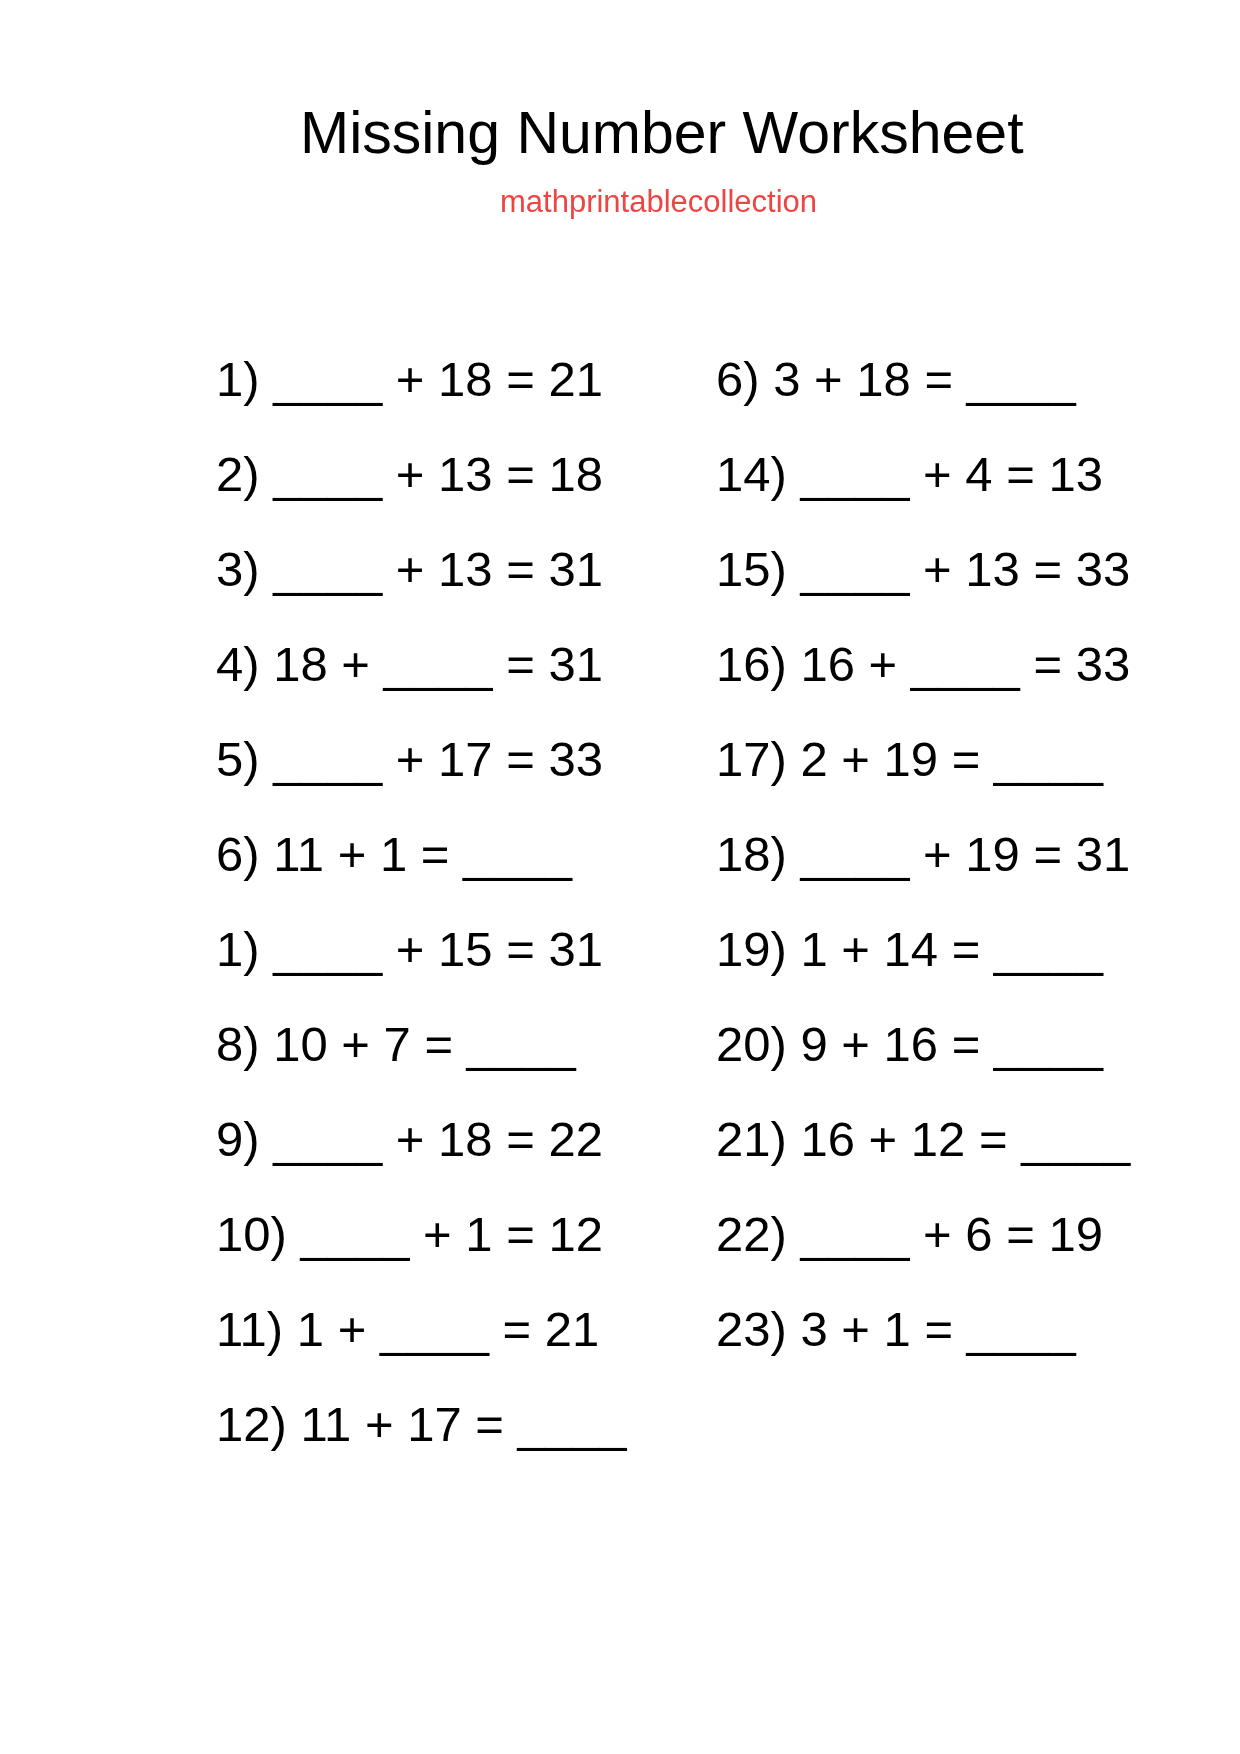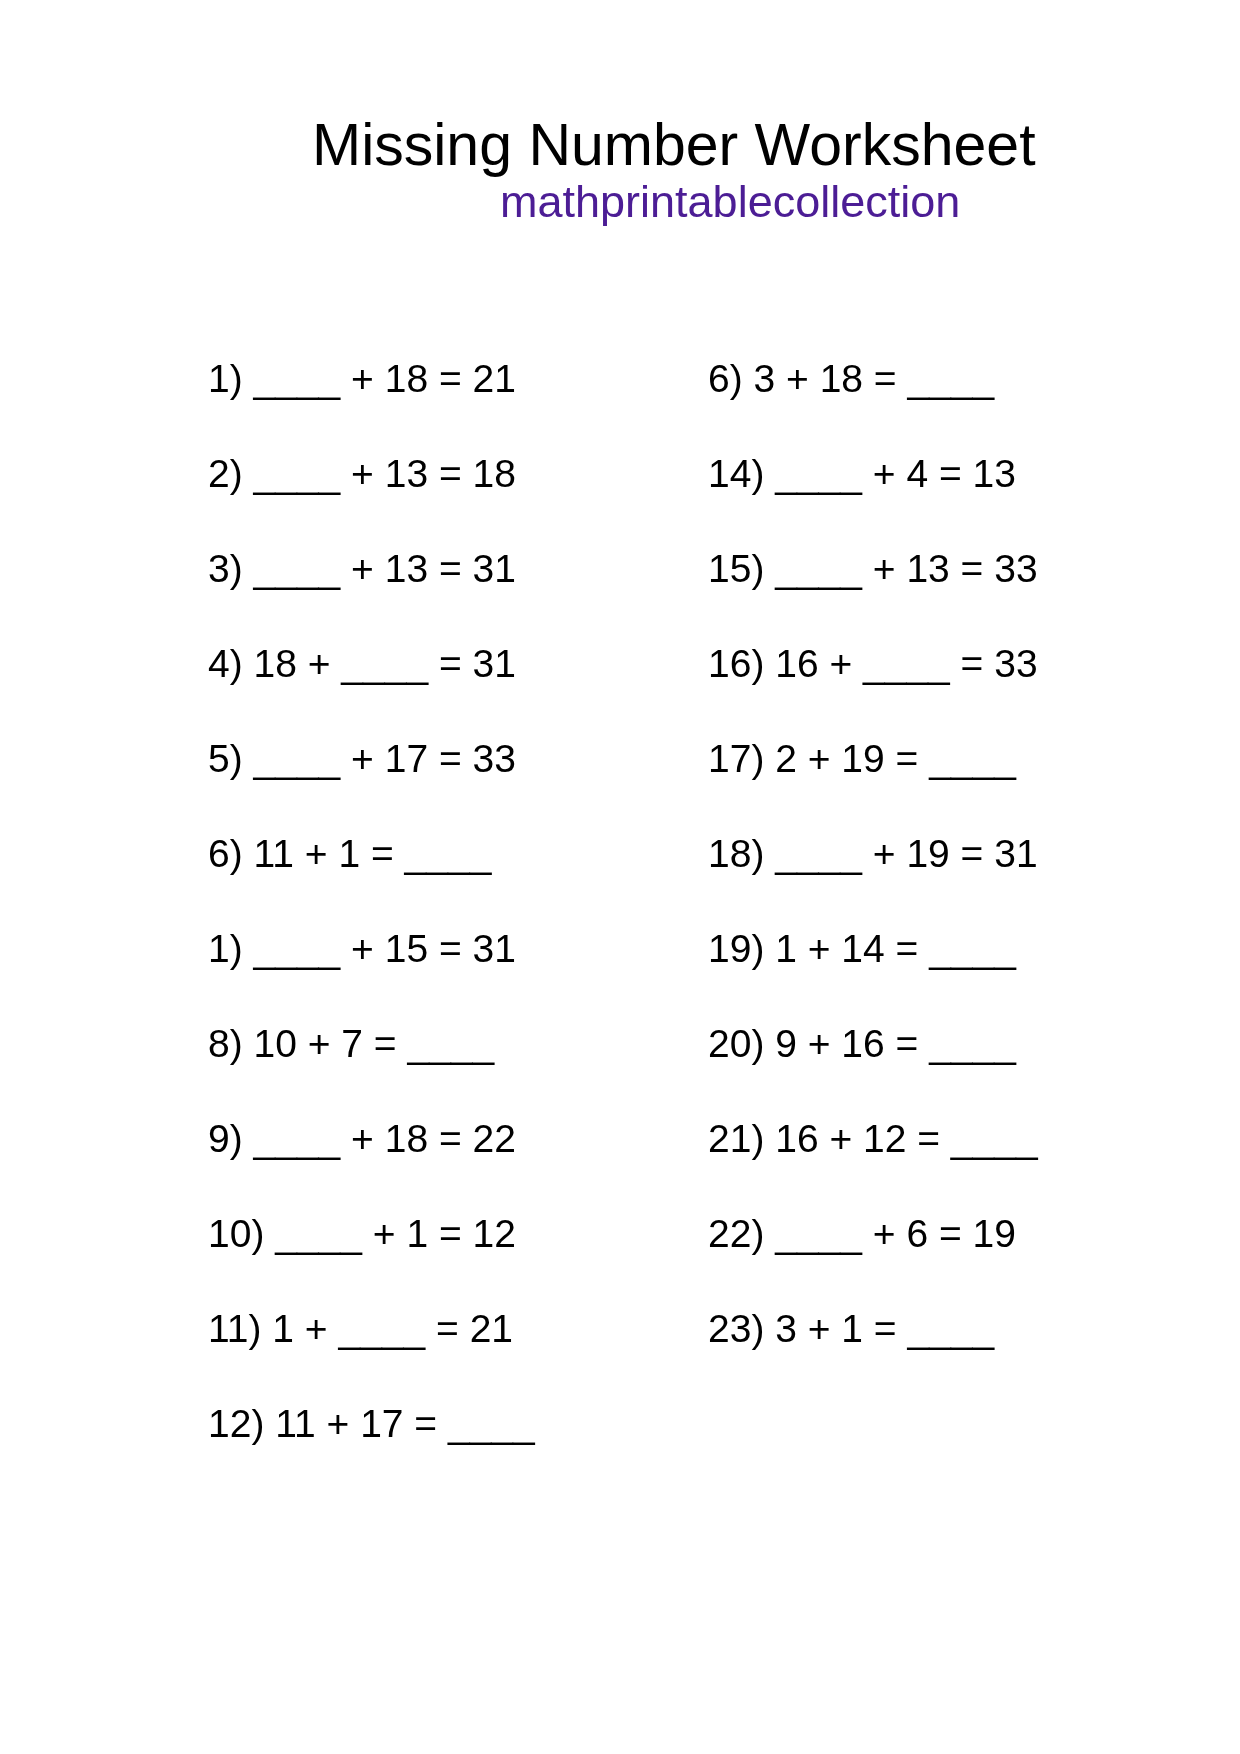--- a/index.html
+++ b/index.html
@@ -15,42 +15,42 @@
       font-family: "Liberation Sans", sans-serif;
       color: #000000;
     }
     .title {
       position: absolute;
       left: 300px;
       top: 98px;
       font-size: 59px;
       line-height: 70px;
       white-space: nowrap;
-      margin: 12px;
+      margin: 0;
       font-weight: normal;
     }
     .subtitle {
       position: absolute;
       left: 500px;
       top: 177px;
-      font-size: 45px;
+      font-size: 31px;
       line-height: 50px;
-      color: #4c1d95;
+      color: #ef4444;
       white-space: nowrap;
     }
     .column {
       position: absolute;
       top: 0;
     }
     .col-left { left: 200px; }
     .col-right { left: 700px; }
     .problem {
       position: absolute;
-      left: 8px;
-      font-size: 39px;
+      left: 16px;
+      font-size: 49px;
       line-height: 56px;
       white-space: pre;
     }
   </style>
 </head>
 <body>
 
 <h1 class="title">Missing Number Worksheet</h1>
 <div class="subtitle">mathprintablecollection</div>
 

